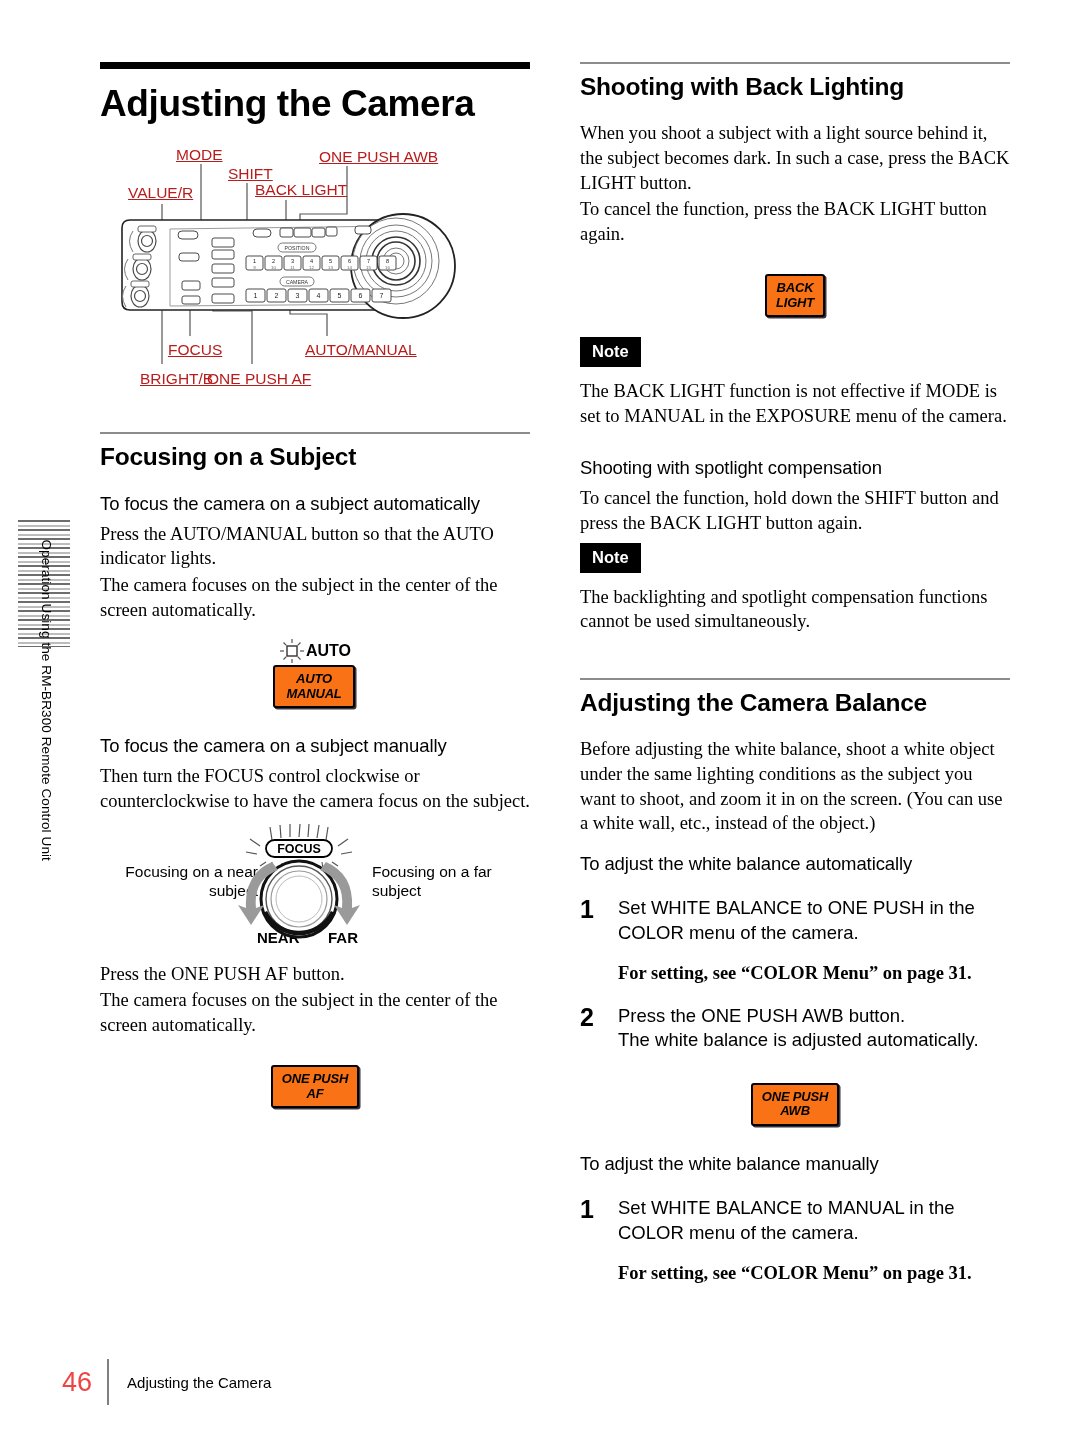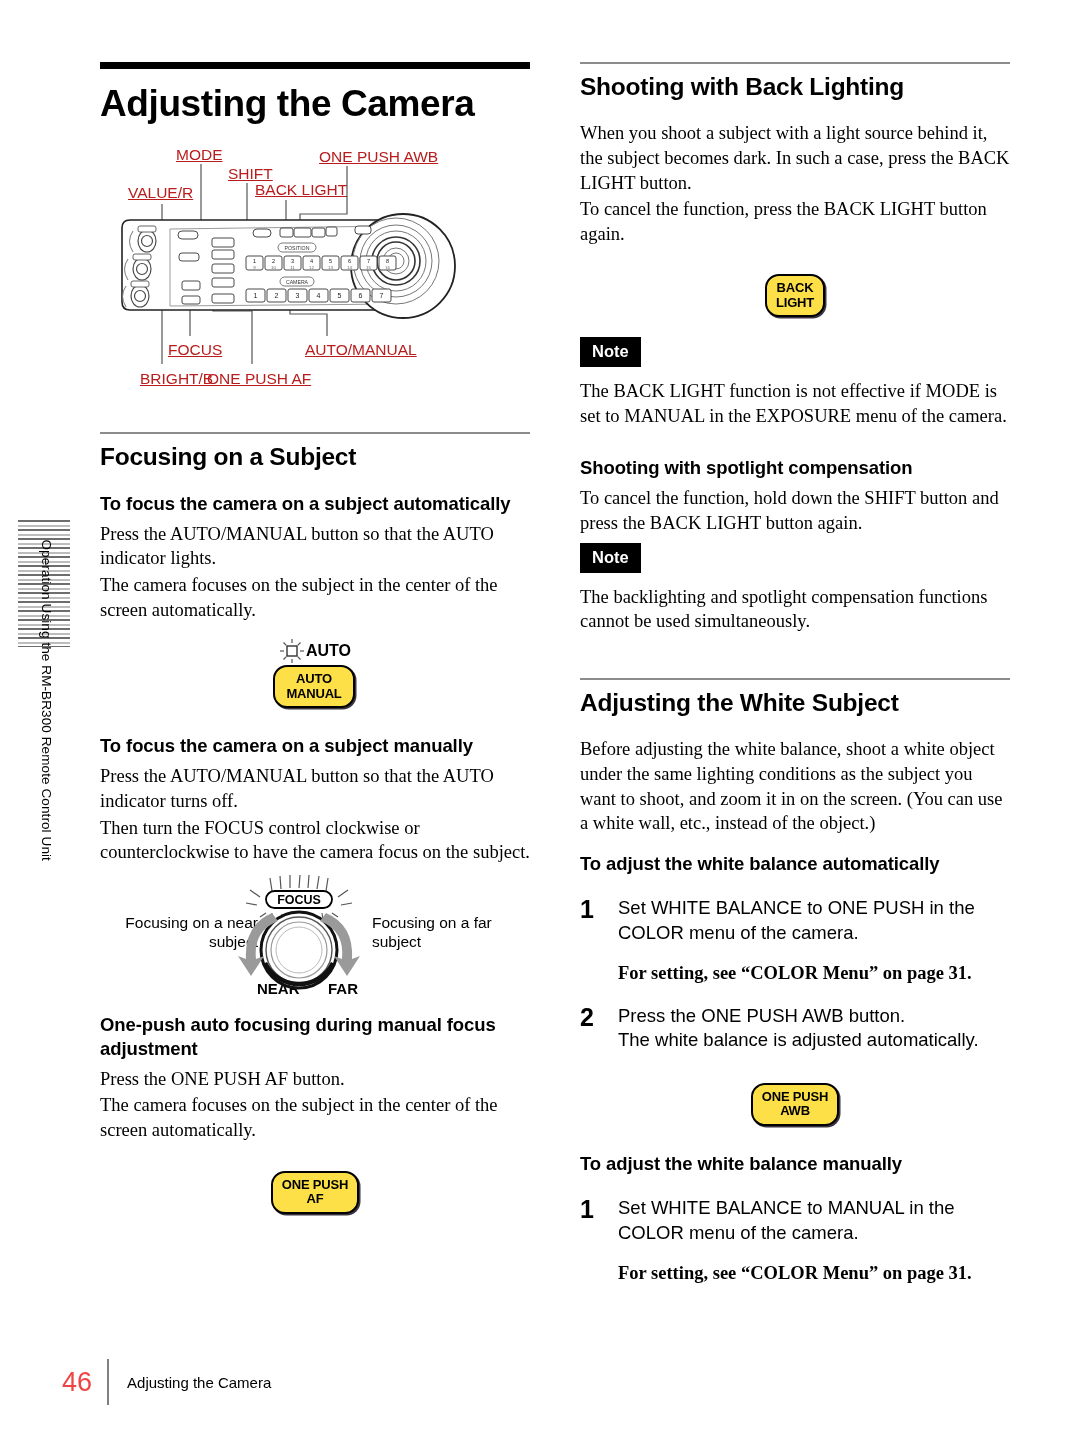--- a/index.html
+++ b/index.html
@@ -89,21 +89,21 @@
   h2.sec {
     font-family: Liberation Sans, sans-serif;
     font-weight: bold;
     font-size: 24.5px;
     line-height: 1.16;
     margin: 0 0 20px 0;
     letter-spacing: -0.25px;
   }
   h3.sub {
     font-family: "Liberation Sans", sans-serif;
-    font-weight: bold;
+    font-weight: normal;
     font-size: 18.5px;
     line-height: 1.3;
     margin: 0 0 6px 0;
     letter-spacing: -0.1px;
   }
   p.body {
     font-family: "Liberation Serif", serif;
     font-size: 18.5px;
     line-height: 1.33;
     margin: 0 0 2px 0;
@@ -157,31 +157,32 @@
   }
 
   
   .key-wrap {
     display: flex;
     justify-content: center;
     align-items: center;
   }
   .key {
     border: 2.5px solid #000;
-    border-radius: 14px;
-    background: #fde047;
+    border-radius: 3px;
+    background: #f97316;
     font-family: "Liberation Sans", sans-serif;
     font-weight: bold;
     font-size: 13px;
     line-height: 1.12;
     text-align: center;
     padding: 5px 9px 5px 9px;
     box-shadow: 1.5px 1.5px 0 #3a3440;
     letter-spacing: -0.2px;
     white-space: pre-line;
+    font-style: italic;
   }
   .key.wide { padding: 5px 11px; }
 
   
   .auto-indicator {
     position: relative;
     display: flex;
     align-items: center;
     justify-content: center;
     margin-bottom: 1px;
@@ -472,21 +473,20 @@
         <span class="auto-word">AUTO</span>
       </div>
       <div class="key-wrap" style="margin-left:-2px;">
         <div class="key wide">AUTO
 MANUAL</div>
       </div>
     </div>
     <div class="spacer-md"></div>
 
     <h3 class="sub">To focus the camera on a subject manually</h3>
-    <p class="body">Press the AUTO/MANUAL button so that the AUTO indicator turns off.</p>
     <p class="body">Then turn the FOCUS control clockwise or counterclockwise to have the camera focus on the subject.</p>
 
     <div class="dial-fig">
       <div class="dial-cap-left">Focusing on a near subject</div>
       <div class="dial-cap-right">Focusing on a far subject</div>
       <div class="dial-near">NEAR</div>
       <div class="dial-far">FAR</div>
 
       <svg width="430" height="126" viewBox="0 0 430 126" style="position:absolute;left:0;top:0;">
 
@@ -531,21 +531,20 @@
 
         <g fill="#9a9a9a">
           <path d="M172,40 q-28,12 -26,46 l-8,-3 13,20 13,-20 -8,3 q-3,-28 22,-38 Z"></path>
           <path d="M226,40 q28,12 26,46 l8,-3 -13,20 -13,-20 8,3 q3,-28 -22,-38 Z"></path>
         </g>
       </svg>
     </div>
 
     <div class="spacer-sm"></div>
 
-    <h3 class="sub">One-push auto focusing during manual focus adjustment</h3>
     <p class="body">Press the ONE PUSH AF button.</p>
     <p class="body">The camera focuses on the subject in the center of the screen automatically.</p>
 
     <div class="spacer-md"></div>
     <div class="key-wrap">
       <div class="key">ONE PUSH
 AF</div>
     </div>
 
   </div>
@@ -571,21 +570,21 @@
 
     <h3 class="sub">Shooting with spotlight compensation</h3>
     <p class="body">To cancel the function, hold down the SHIFT button and press the BACK LIGHT button again.</p>
 
     <div class="note-badge">Note</div>
     <p class="body">The backlighting and spotlight compensation functions cannot be used simultaneously.</p>
 
     <div class="spacer-lg"></div>
 
     <div class="rule-thin"></div>
-    <h2 class="sec">Adjusting the White Subject</h2>
+    <h2 class="sec">Adjusting the Camera Balance</h2>
     <p class="body gap">Before adjusting the white balance, shoot a white object under the same lighting conditions as the subject you want to shoot, and zoom it in on the screen. (You can use a white wall, etc., instead of the object.)</p>
 
     <h3 class="sub">To adjust the white balance automatically</h3>
 
     <div class="spacer-sm"></div>
     <div class="step">
       <div class="step-num">1</div>
       <div class="step-body">Set WHITE BALANCE to ONE PUSH in the COLOR menu of the camera.</div>
     </div>
     <div class="step-note">For setting, see “COLOR Menu” on page 31.</div>

